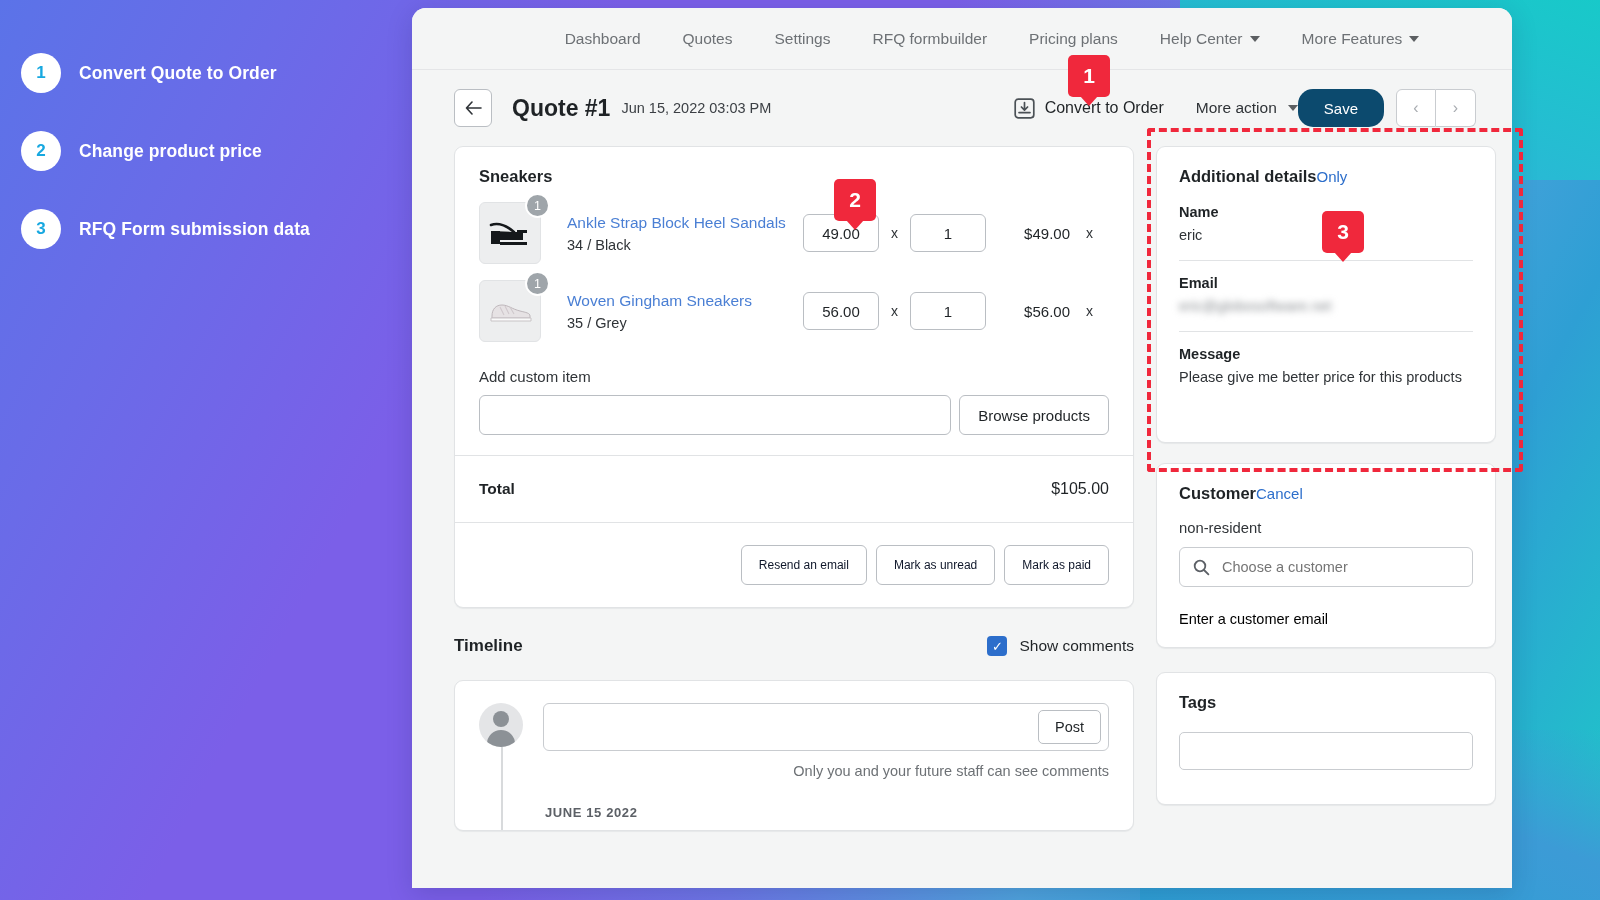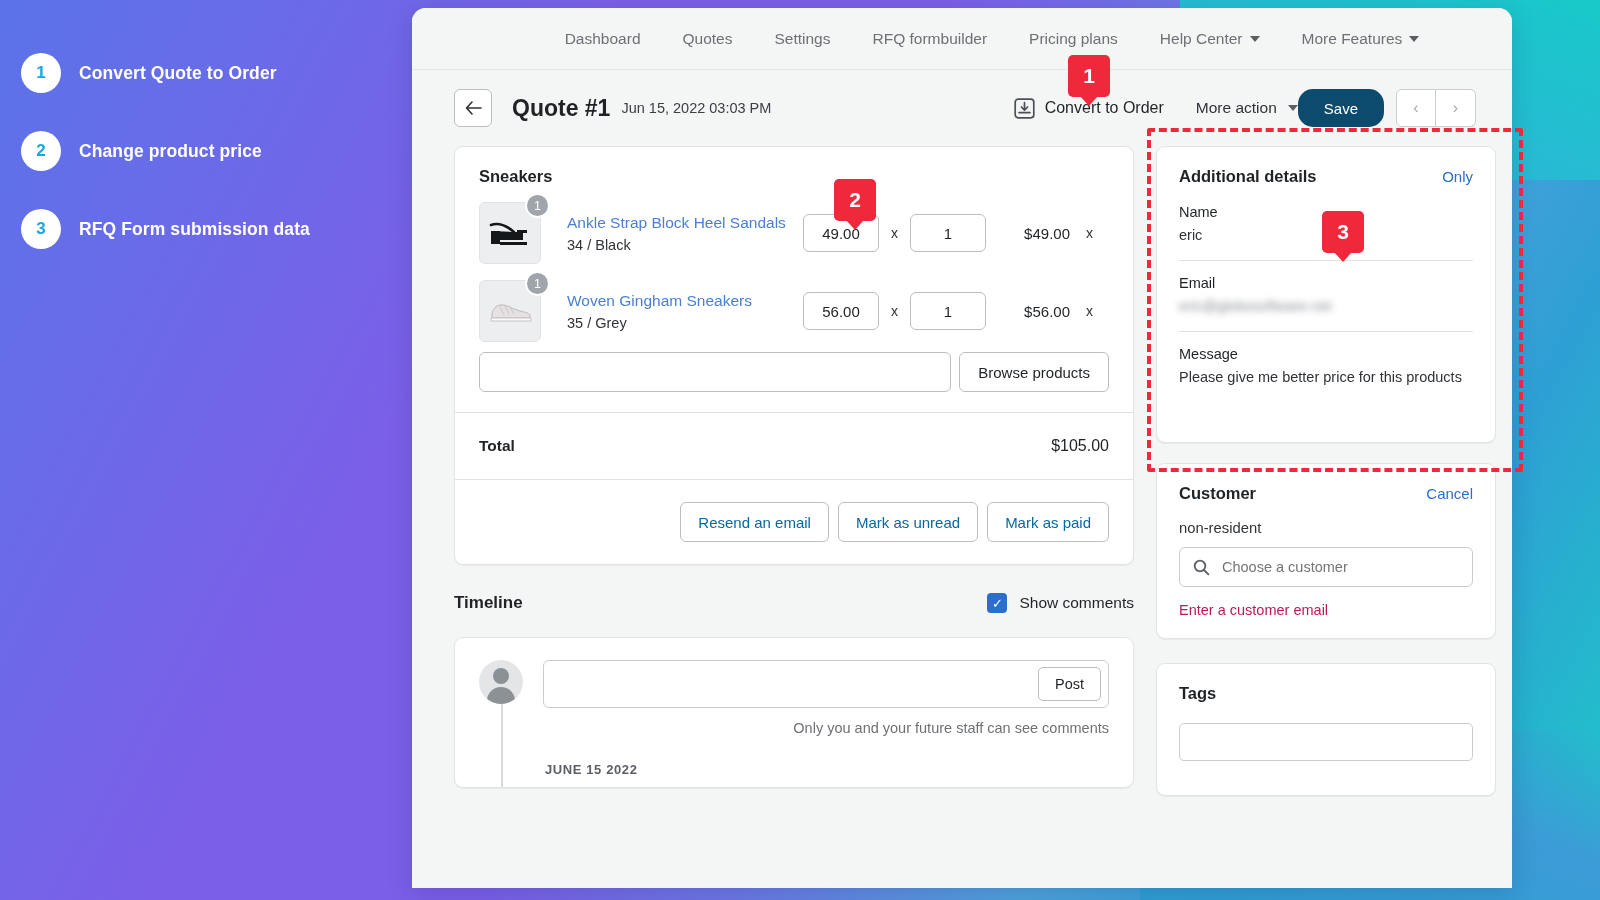--- a/index.html
+++ b/index.html
@@ -119,21 +119,21 @@
                   background: #fff; font-family: inherit; font-size: 14px; padding: 0 12px; }
   #browse-btn { height: 40px; border: 1px solid #BABEC3; border-radius: 6px; background: #fff;
                 font-size: 15px; padding: 0 18px; color: #1F2326; cursor: pointer; font-family: inherit; }
 
   .divider { border-top: 1px solid #E1E3E5; }
   #total-row { display: flex; align-items: center; justify-content: space-between; padding: 24px; }
   #total-row .lbl { font-size: 15.5px; font-weight: 700; color: #1F2326; }
   #total-row .val { font-size: 16px; color: #1F2326; }
   #actions-row { display: flex; justify-content: flex-end; gap: 9px; padding: 22px 24px; }
   .ghost-btn { height: 40px; border: 1px solid #BABEC3; border-radius: 6px; background: #fff;
-               font-size: 15px; padding: 0 17px; color: #0369a1; cursor: pointer; font-family: inherit; }
+               font-size: 12px; padding: 0 17px; color: #0f172a; cursor: pointer; font-family: inherit; }
 
   
   #timeline { margin-top: 28px; }
   #timeline-head { display: flex; align-items: center; justify-content: space-between; }
   #tl-title { font-size: 17px; font-weight: 700; color: #1F2326; }
   #show-comments { display: flex; align-items: center; gap: 12px; cursor: pointer; }
   .cbox { width: 20px; height: 20px; border-radius: 4px; background: #2C6ECB; display: flex;
           align-items: center; justify-content: center; color: #fff; font-size: 13px; }
   #sc-label { font-size: 15.5px; color: #1F2326; }
   #tl-card { margin-top: 24px; padding: 22px 24px 10px; position: relative; }
@@ -149,34 +149,34 @@
                  height: 48px; display: flex; align-items: center; padding: 0 7px 0 14px; }
   #comment-input { flex: 1 1 auto; border: 0; outline: 0; font-family: inherit; font-size: 14px; }
   #post-btn { height: 34px; border: 1px solid #BABEC3; border-radius: 5px; background: #fff;
               font-size: 14.5px; padding: 0 16px; cursor: pointer; font-family: inherit; color:#1F2326; }
   #comment-hint { text-align: right; font-size: 14.5px; color: #6D7175; margin-top: 12px; }
   #tl-date { font-size: 13px; font-weight: 700; color: #5C6066; letter-spacing: .6px;
              margin: 26px 0 0 66px; }
 
   
   .side-card { padding: 20px 22px; }
-  .side-head { display: flex; align-items: center; justify-content: space-between; }
+  .side-head { display: flex; align-items: center; }
   .side-title { font-size: 16.5px; font-weight: 700; color: #1F2326; }
   .side-link { font-size: 15px; color: #2C6ECB; cursor: pointer; }
   .fgroup { padding: 14px 0; border-bottom: 1px solid #E1E3E5; }
   .fgroup:last-child { border-bottom: 0; }
-  .fkey { font-size: 14.5px; font-weight: 400; color: #1F2326; }
+  .fkey { font-size: 14.5px; font-weight: 700; color: #1F2326; }
   .fval { font-size: 14.5px; color: #2F3337; margin-top: 5px; line-height: 1.45; }
   .redacted { filter: blur(3.6px); color: #8A8E92; user-select: none; }
   #customer-card { margin-top: 20px; }
   #cust-name { font-size: 14.8px; color: #2F3337; margin-top: 17px; }
   #cust-search { margin-top: 11px; height: 40px; border: 1px solid #C9CCD0; border-radius: 6px;
                  background: #fff; display: flex; align-items: center; gap: 12px; padding: 0 13px; }
   #cust-input { border: 0; outline: 0; font-family: inherit; font-size: 14.5px; flex: 1 1 auto; }
-  #cust-hint { font-size: 14.5px; color: #be185d; margin-top: 15px; }
+  #cust-hint { font-size: 14.5px; color: #000000; margin-top: 24px; }
   #tags-card { margin-top: 24px; padding-bottom: 34px; }
   #tags-input { margin-top: 20px; width: 100%; height: 38px; border: 1px solid #C9CCD0;
                 border-radius: 5px; background: #fff; font-family: inherit; font-size: 14px; padding: 0 10px; }
 
   
   .marker {
     position: absolute; width: 42px; height: 42px; background: #F0283C; border-radius: 5px;
     color: #fff; font-size: 21px; font-weight: 700; display: flex; align-items: center;
     justify-content: center; z-index: 40;
   }
@@ -320,20 +320,21 @@
               <div class="pname">Woven Gingham Sneakers</div>
               <div class="pvariant">35 / Grey</div>
             </div>
             <input class="num-input" value="56.00" style="">
             <span class="times">x</span>
             <input class="num-input" value="1" style="">
             <span class="ptotal">$56.00</span>
             <span class="remove-x">x</span>
           </div>
 
+          <div id="custom-label">Add custom item</div>
           <div id="custom-row">
             <input id="custom-input" placeholder="" style="">
             <button id="browse-btn">Browse products</button>
           </div>
         </div>
 
         <div class="divider"></div>
         <div id="total-row">
           <span class="lbl">Total</span>
           <span class="val">$105.00</span>

